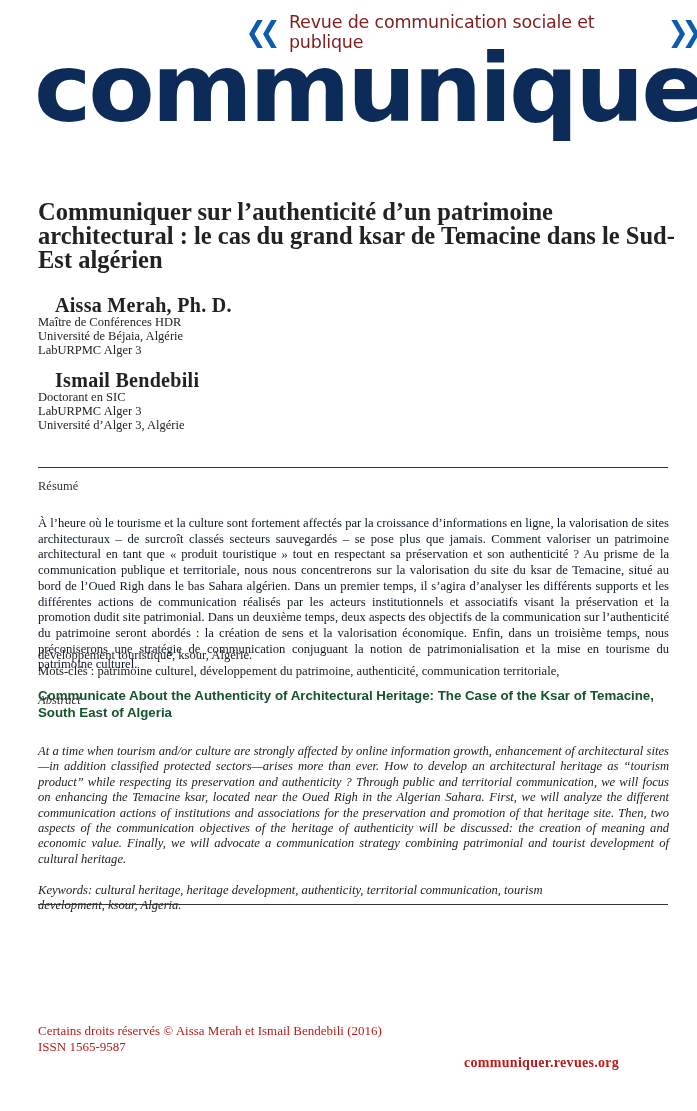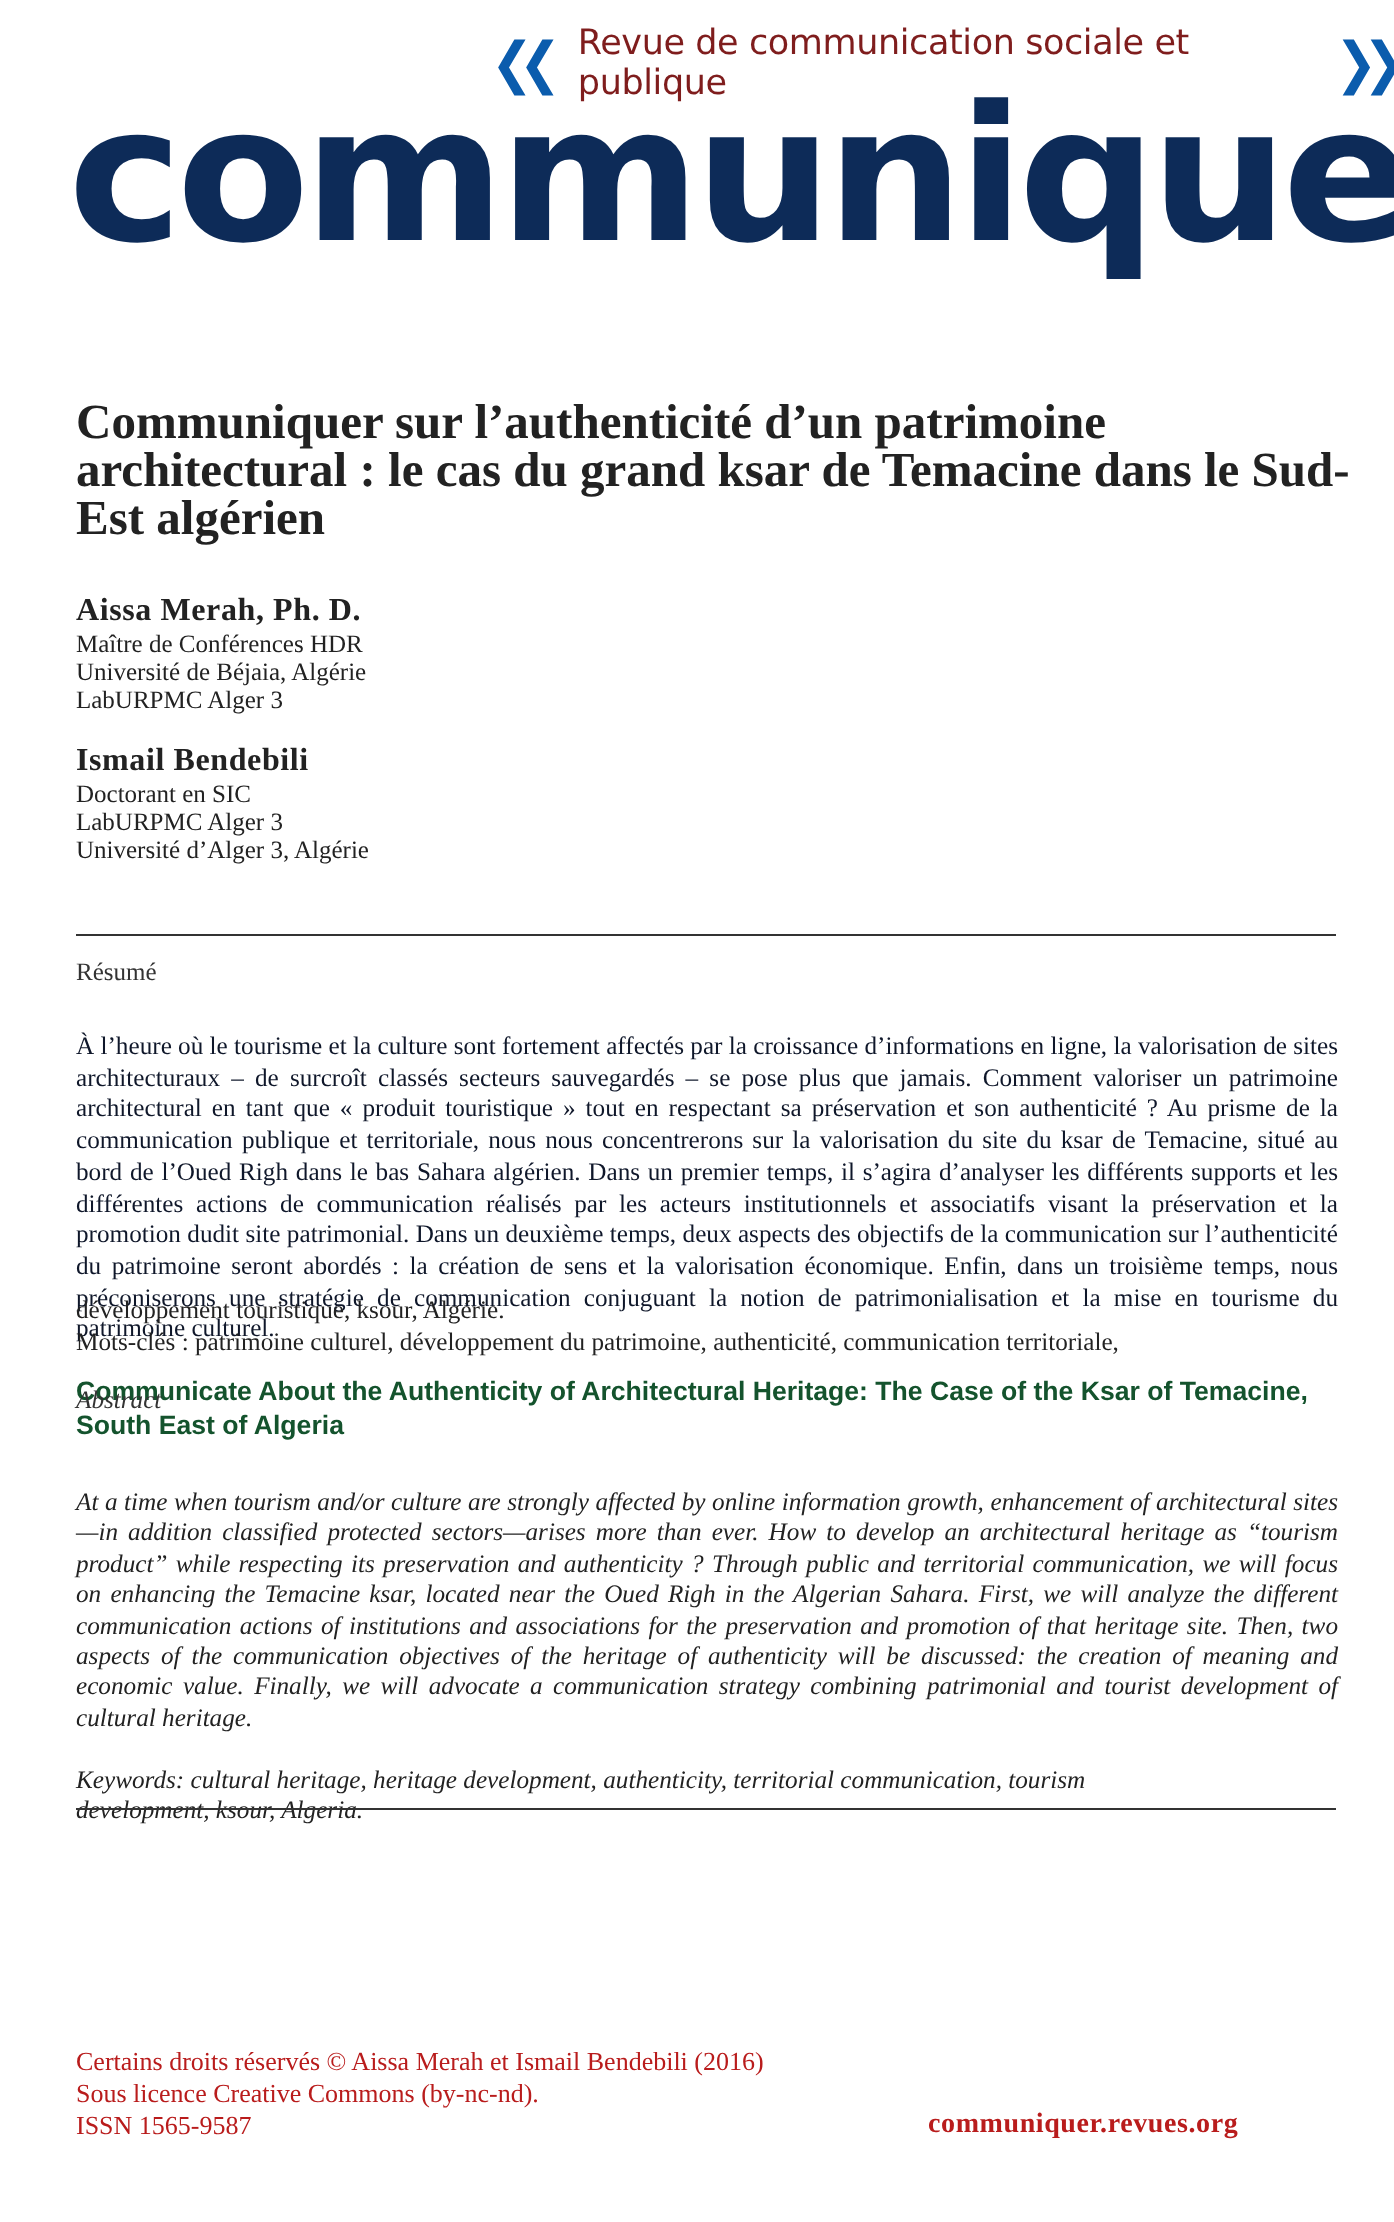--- a/index.html
+++ b/index.html
@@ -9,21 +9,21 @@
   .tagline .chev { color:#0b5cad; font-family:"DejaVu Sans", sans-serif; font-weight:bold; font-size:28px; letter-spacing:-8px; line-height:1; transform:scaleX(0.9); }
   .tagline .chev.left { margin-right:14px; }
   .tagline .chev.right { margin-left:8px; }
   .tagline .text { color:#7f1d1d; font-family:"DejaVu Sans", sans-serif; font-size:17.5px; letter-spacing:-0.2px; }
 
   .logo { position:absolute; left:34px; top:42px; color:#0d2b58; font-family:"DejaVu Sans", "Liberation Sans", sans-serif; font-weight:bold; font-size:94px; letter-spacing:-3px; line-height:1; transform:scaleX(1.03); transform-origin:left top; }
 
   .title { position:absolute; left:38px; top:200px; width:640px; font-family:"Liberation Serif", serif; font-weight:bold; font-size:24.5px; line-height:24px; color:#222; }
 
   .author { position:absolute; left:38px; font-family:"Liberation Serif", serif; color:#222; }
-  .author .name { font-weight:bold; font-size:16px; line-height:19px; letter-spacing:0.3px; }
+  .author .name { font-weight:bold; font-size:20px; line-height:19px; letter-spacing:0.3px;margin-left:17px; }
   .author .line { font-size:12.5px; line-height:14px; }
 
   .rule { position:absolute; left:38px; width:630px; height:0; border-top:1.2px solid #333; }
 
   .resume-label { position:absolute; left:38px; top:479px; font-family:"Liberation Serif", serif; font-size:12.5px; color:#333; }
   .resume { position:absolute; left:38px; top:516px; width:631px; font-family:Liberation Serif, serif; font-size:12.6px; line-height:15.7px; text-align:justify; color:#0f172a; }
   .kw { position:absolute; left:38px; top:648px; width:631px; font-family:"Liberation Serif", serif; font-size:12.6px; line-height:15.7px; color:#222; }
 
   .en-title { position:absolute; left:38px; top:687px; width:640px; font-family:Liberation Sans, sans-serif; font-weight:bold; font-size:13.3px; line-height:17px; color:#14532d; }
   .abstract-label { position:absolute; left:38px; top:693px; font-family:Liberation Serif, serif; font-style:italic; font-size:12.6px; color:#333; }
@@ -74,16 +74,15 @@
 <p class="abstract" style="margin:0">At a time when tourism and/or culture are strongly affected by online information growth, enhancement of architectural sites—in addition classified protected sectors—arises more than ever. How to develop an architectural heritage as “tourism product” while respecting its preservation and authenticity ? Through public and territorial communication, we will focus on enhancing the Temacine ksar, located near the Oued Righ in the Algerian Sahara. First, we will analyze the different communication actions of institutions and associations for the preservation and promotion of that heritage site. Then, two aspects of the communication objectives of the heritage of authenticity will be discussed: the creation of meaning and economic value. Finally, we will advocate a communication strategy combining patrimonial and tourist development of cultural heritage.</p>
 <div class="keywords">
   <div>Keywords: cultural heritage, heritage development, authenticity, territorial communication, tourism</div>
   <div>development, ksour, Algeria.</div>
 </div>
 
 <div class="rule" style="top:904px"></div>
 
 <div class="footer">
   <div>Certains droits réservés © Aissa Merah et Ismail Bendebili (2016)</div>
-  <div>Sous licence Creative Commons (by-nc-nd).</div>
   <div>ISSN 1565-9587</div>
 </div>
 <div class="site">communiquer.revues.org</div>
 
 </body></html>

